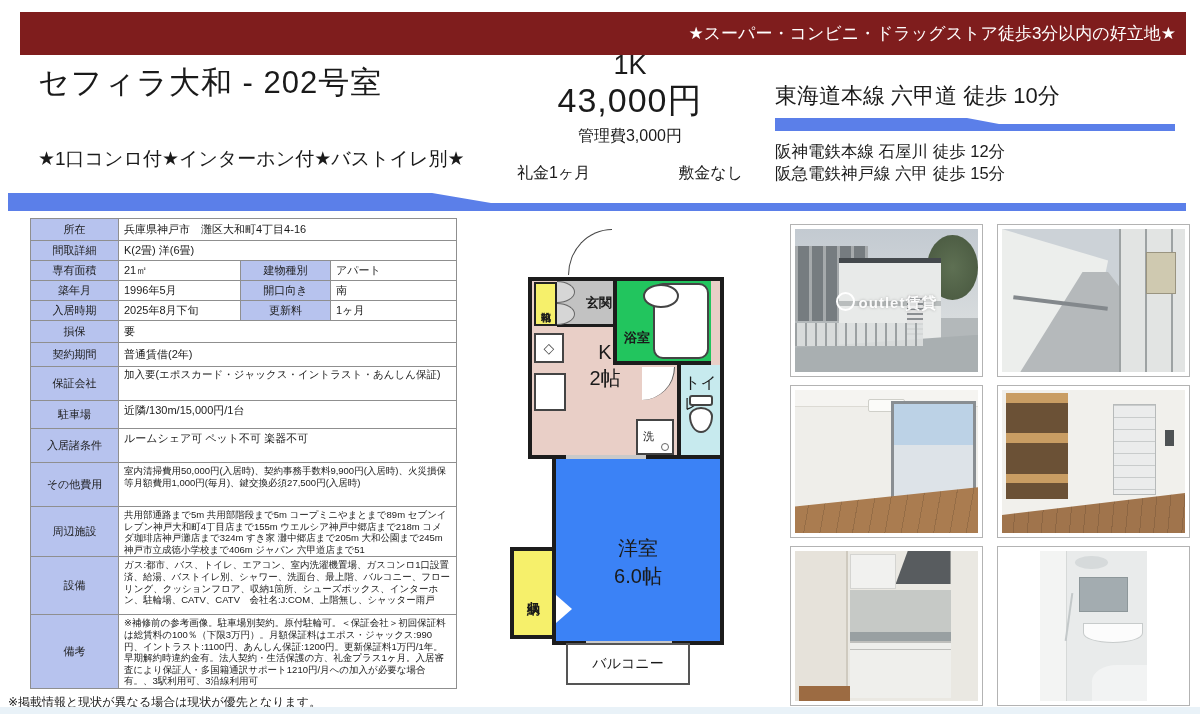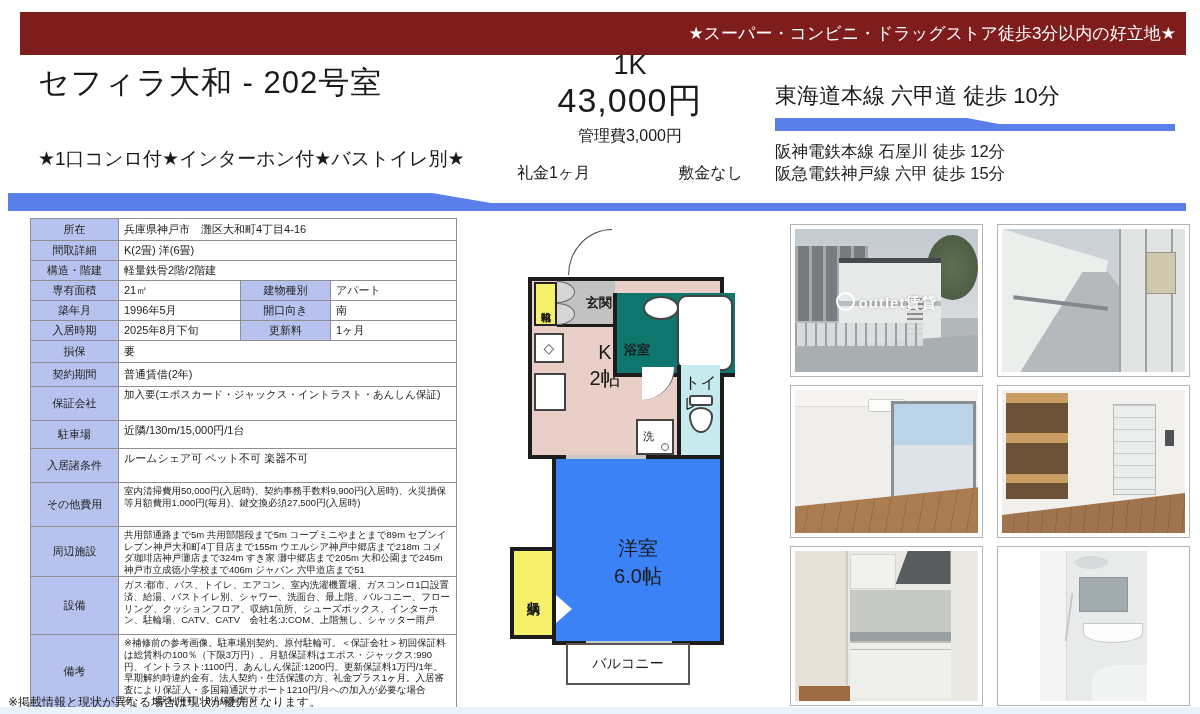--- a/index.html
+++ b/index.html
@@ -42,21 +42,21 @@
     display:flex;align-items:center;justify-content:center;font-size:14px;}
   .fp-door-arc{position:absolute;left:68px;top:4px;width:44px;height:46px;border-left:1.5px solid #444;border-top:1.5px solid #444;
     border-radius:100% 0 0 0;background:#fff;}
   .fp-shoe{position:absolute;left:2px;top:1px;width:23px;height:44px;background:#f6f06b;border:2px solid #222;
     display:flex;align-items:center;justify-content:center;}
   .fp-shoe span{writing-mode:vertical-rl;font-size:10px;font-weight:bold;}
   .fp-genkan{position:absolute;left:25px;top:0;width:58px;height:46px;background:#c2c2c2;border-bottom:3px solid #1c1c1c;}
   .fp-genkan .glabel{position:absolute;right:3px;top:13px;font-size:13px;font-weight:bold;margin-left:20px;}
   .g-arc{position:absolute;left:0;width:18px;height:22px;border:1.5px solid #666;border-left:none;background:#d6d6d6;
     border-radius:0 100% 100% 0 / 0 50% 50% 0;}
-  .fp-bath{position:absolute;left:81px;top:12px;width:122px;height:84px;background:#0f766e;border-left:4px solid #1c1c1c;border-bottom:4px solid #1c1c1c;}
+  .fp-bath{position:absolute;left:81px;top:0;width:98px;height:84px;background:#22c55e;border-left:4px solid #1c1c1c;border-bottom:4px solid #1c1c1c;}
   .fp-bath .blabel{position:absolute;left:7px;bottom:14px;font-size:13px;font-weight:bold;}
   .fp-tub{position:absolute;right:2px;top:2px;width:56px;height:76px;background:#fff;border:2px solid #444;border-radius:10px;}
   .fp-basin{position:absolute;left:26px;top:3px;width:36px;height:24px;background:#fff;border:2px solid #444;border-radius:50%;}
   .fp-toilet{position:absolute;left:145px;top:84px;width:43px;height:90px;background:#c7eaee;border-left:4px solid #1c1c1c;}
   .fp-toilet .tlabel{position:absolute;left:3px;top:8px;font-size:16px;font-weight:normal;}
   .fp-tank{position:absolute;left:8px;top:30px;width:24px;height:11px;background:#fff;border:2px solid #444;border-radius:3px;}
   .fp-bowl{position:absolute;left:8px;top:42px;width:24px;height:26px;background:#fff;border:2px solid #444;border-radius:50% 50% 50% 50%/35% 35% 65% 65%;}
   .fp-stove{position:absolute;left:2px;top:52px;width:30px;height:30px;background:#fff;border:2px solid #444;
     display:flex;align-items:center;justify-content:center;font-size:14px;color:#444;}
   .fp-sink{position:absolute;left:2px;top:92px;width:32px;height:38px;background:#fff;border:2px solid #444;}
@@ -176,24 +176,20 @@
     <tbody>
         <tr style="height:22px">
       <td class="lbl">所在</td>
       <td colspan="3">兵庫県神戸市　灘区大和町4丁目4-16</td>
         </tr>
     <tr style="height:20px">
       <td class="lbl">間取詳細</td>
       <td colspan="3">K(2畳) 洋(6畳)</td>
         </tr>
     <tr style="height:20px">
-      <td class="lbl">構造・階建</td>
-      <td colspan="3">軽量鉄骨2階/2階建</td>
-        </tr>
-    <tr style="height:20px">
       <td class="lbl">専有面積</td>
       <td>21㎡</td>
       <td class="lbl">建物種別</td>
       <td>アパート</td>
         </tr>
     <tr style="height:20px">
       <td class="lbl">築年月</td>
       <td>1996年5月</td>
       <td class="lbl">開口向き</td>
       <td>南</td>

